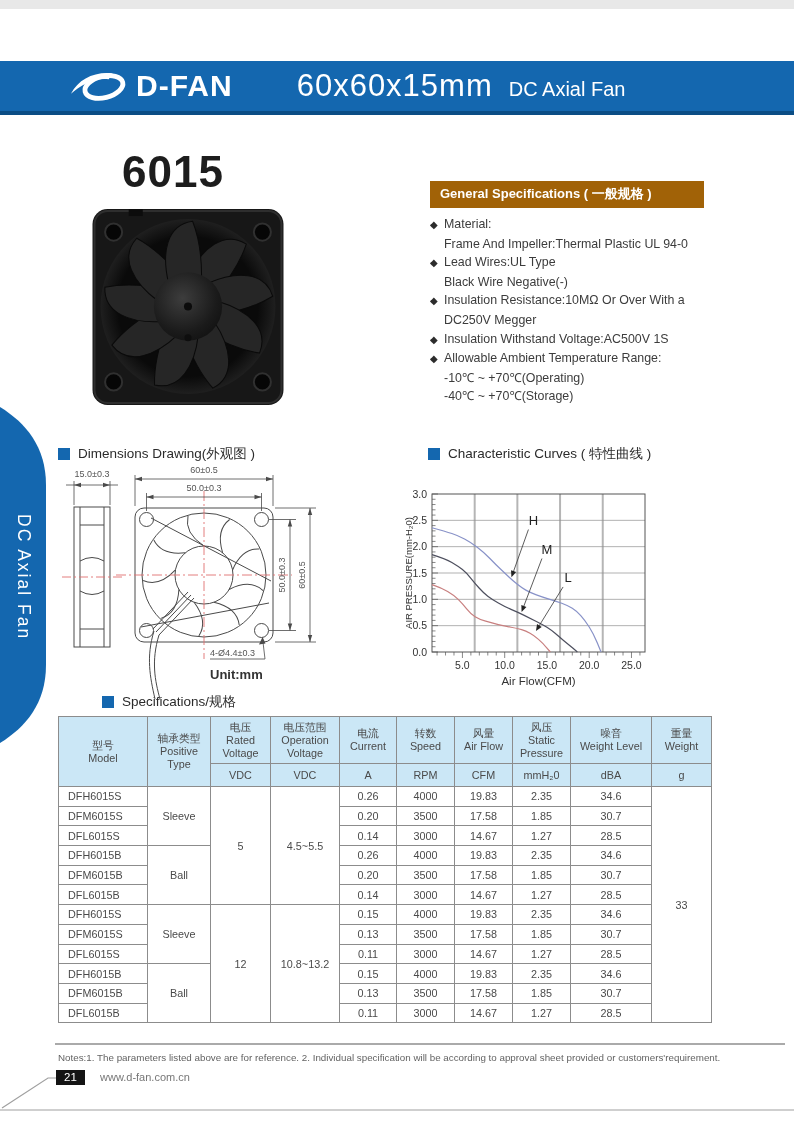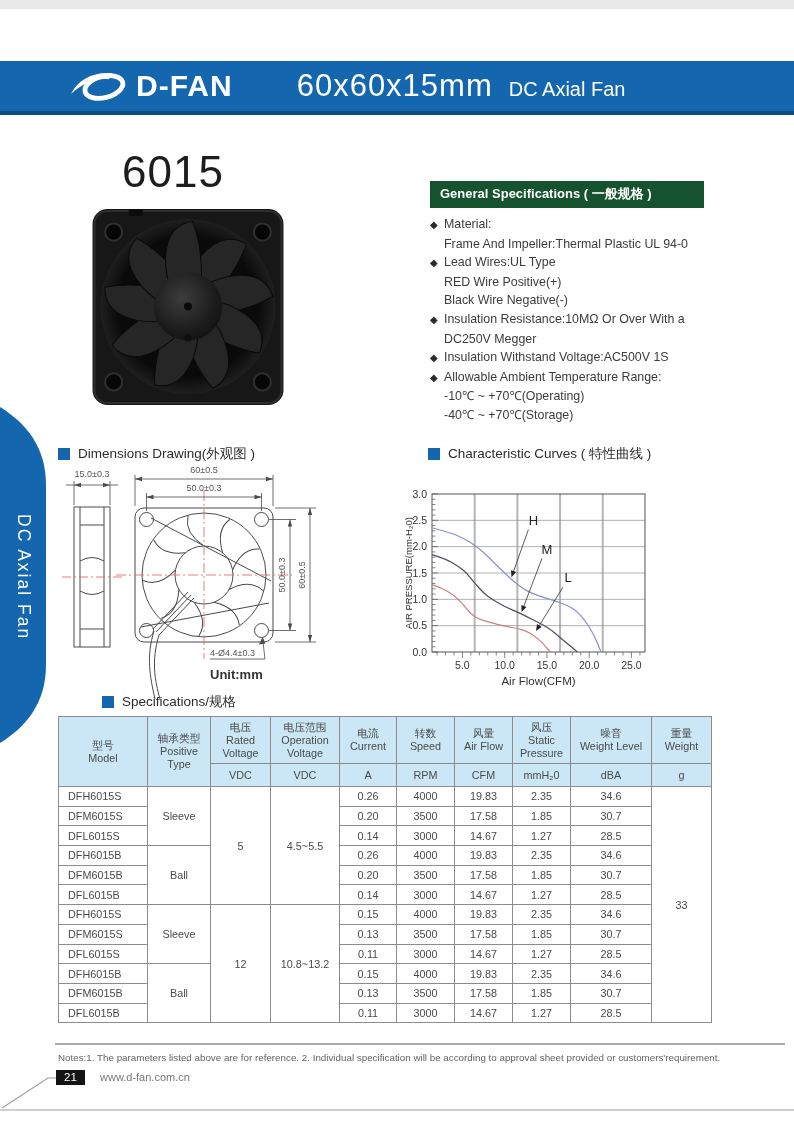--- a/index.html
+++ b/index.html
@@ -12,26 +12,26 @@
   .logo svg{display:block;}
   .logo-text{color:#fff;font-size:30px;font-weight:bold;letter-spacing:1px;margin-left:4px;}
   .size-title{color:#fff;font-size:31px;margin-left:64px;letter-spacing:1px;}
   .product-type{color:#fff;font-size:20px;margin-left:16px;padding-top:7px;}
   
   .side-tab{position:absolute;left:0;top:398px;width:46px;height:336px;}
   .side-tab-label{position:absolute;left:3px;top:432px;width:40px;height:272px;
                   writing-mode:vertical-rl;display:flex;align-items:center;justify-content:center;
                   color:#fff;font-size:17.5px;letter-spacing:2px;}
   
-  .model-title{position:absolute;left:122px;top:138px;font-size:44px;font-weight:400;
+  .model-title{position:absolute;left:122px;top:138px;font-size:44px;font-weight:700;
                color:#1d1d1d;letter-spacing:1px;}
   .fan-photo{position:absolute;left:92px;top:200px;}
   
   .gs{position:absolute;left:430px;top:172px;width:274px;}
-  .gs-header{background:#14532d;color:#fff;font-size:13px;font-weight:600;padding:4px 10px 5px;}
+  .gs-header{background:#a16207;color:#fff;font-size:13px;font-weight:600;padding:4px 10px 5px;}
   .gs-items{margin-top:7px;font-size:12.4px;color:#3c3c3c;line-height:18.6px;}
   .gs-item{display:flex;}
   .dm{width:14px;flex:0 0 14px;font-size:10px;padding-top:1px;color:#2c2c2c;}
   .gs-sub{padding-left:14px;}
   
   .sec-title{position:absolute;font-size:13.5px;color:#2b2b2b;font-weight:500;
              display:flex;align-items:center;gap:8px;}
   .sec-sq{width:12px;height:12px;background:#1467af;flex:0 0 12px;}
   
   .spec-table{position:absolute;left:58px;top:707px;width:653px;border-collapse:collapse;
@@ -126,23 +126,20 @@
       <div class="gs-item">
           <span class="dm">◆</span>
           <span>Material:</span>
         </div>
       <div class="gs-item gs-sub">
           <span>Frame And Impeller:Thermal Plastic UL 94-0</span>
         </div>
       <div class="gs-item">
           <span class="dm">◆</span>
           <span>Lead Wires:UL Type</span>
-        </div>
-      <div class="gs-item gs-sub">
-          <span>RED Wire Positive(+)</span>
         </div>
       <div class="gs-item gs-sub">
           <span>Black Wire Negative(-)</span>
         </div>
       <div class="gs-item">
           <span class="dm">◆</span>
           <span>Insulation Resistance:10MΩ Or Over With a</span>
         </div>
       <div class="gs-item gs-sub">
           <span>DC250V Megger</span>

